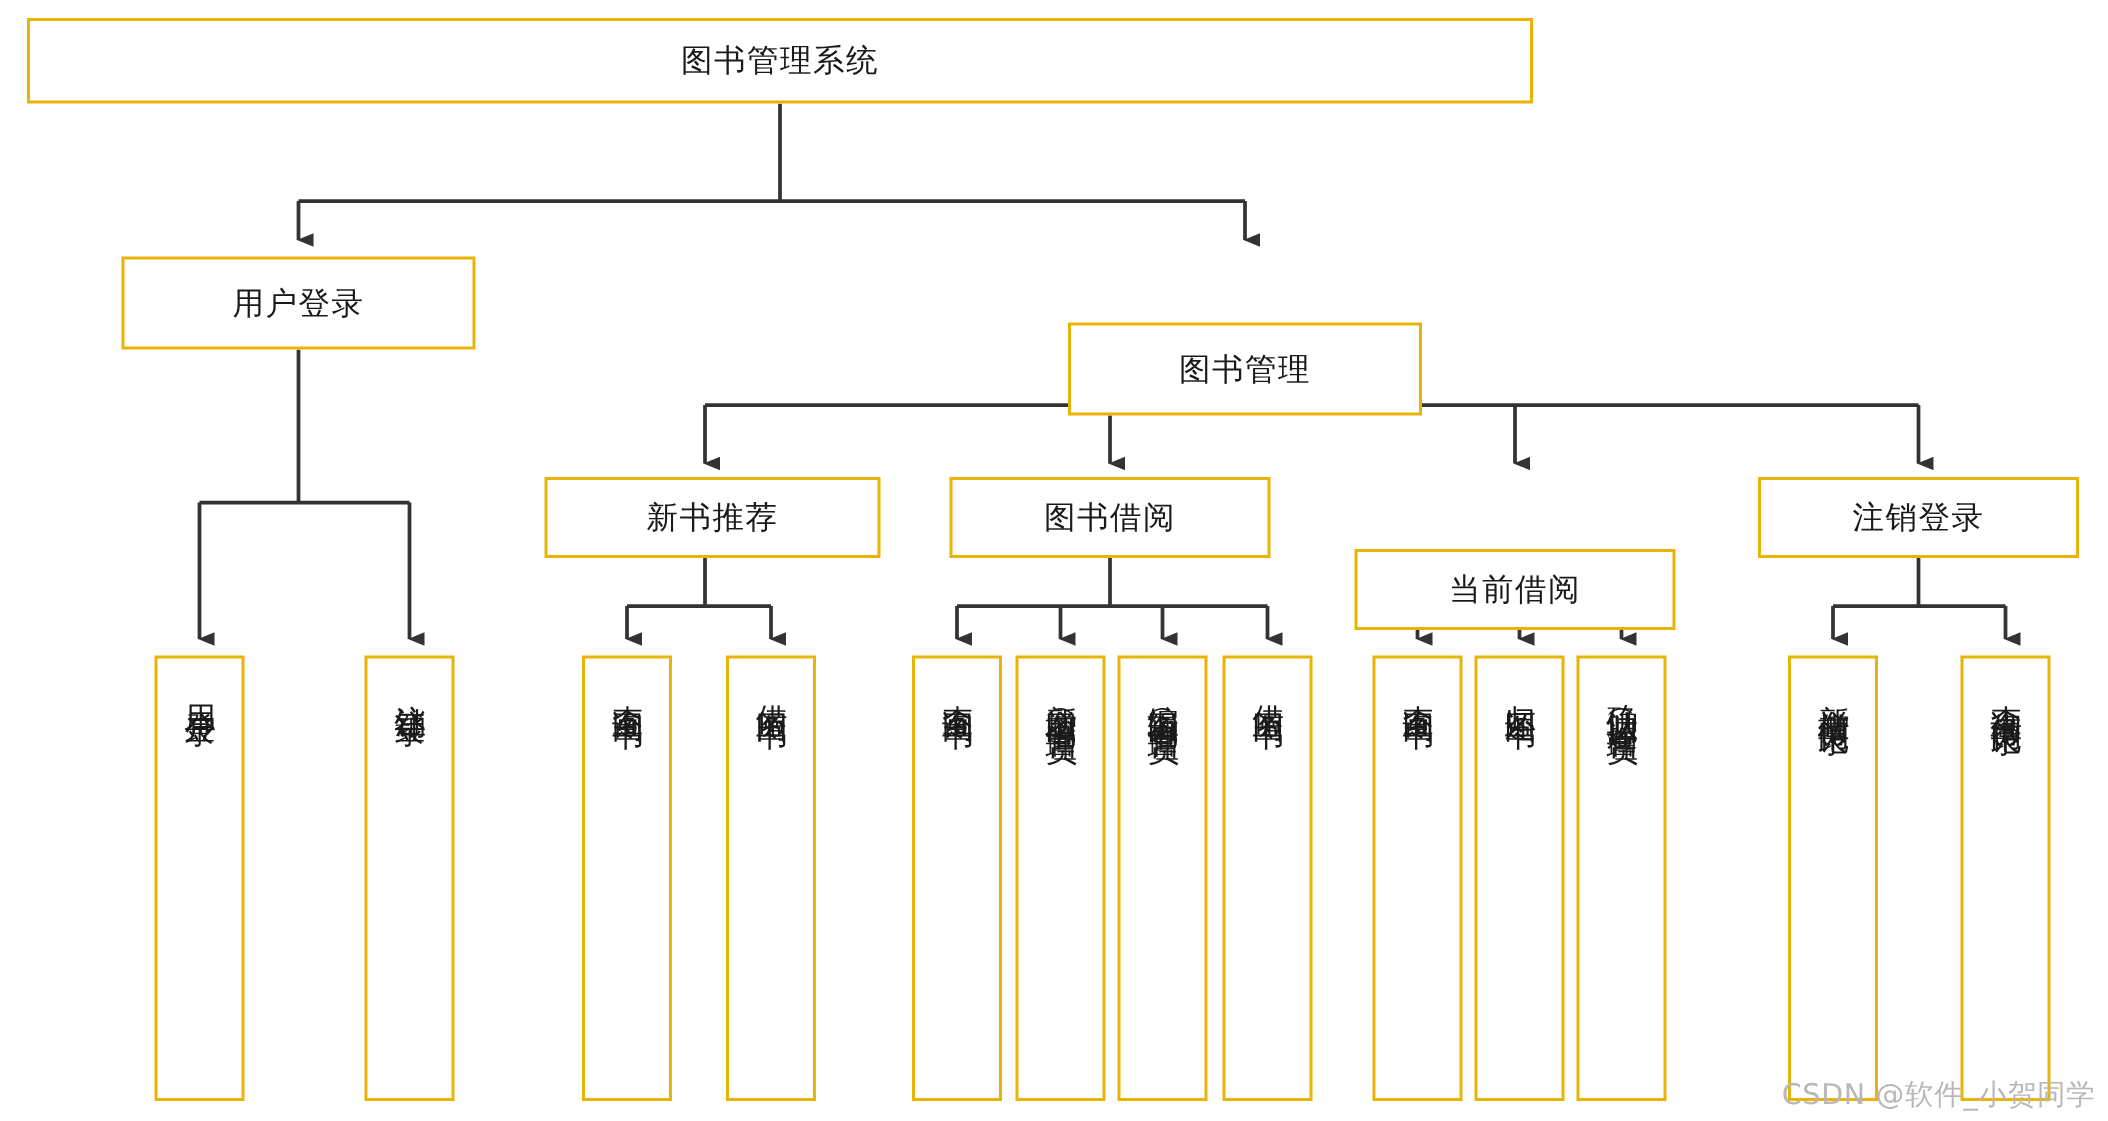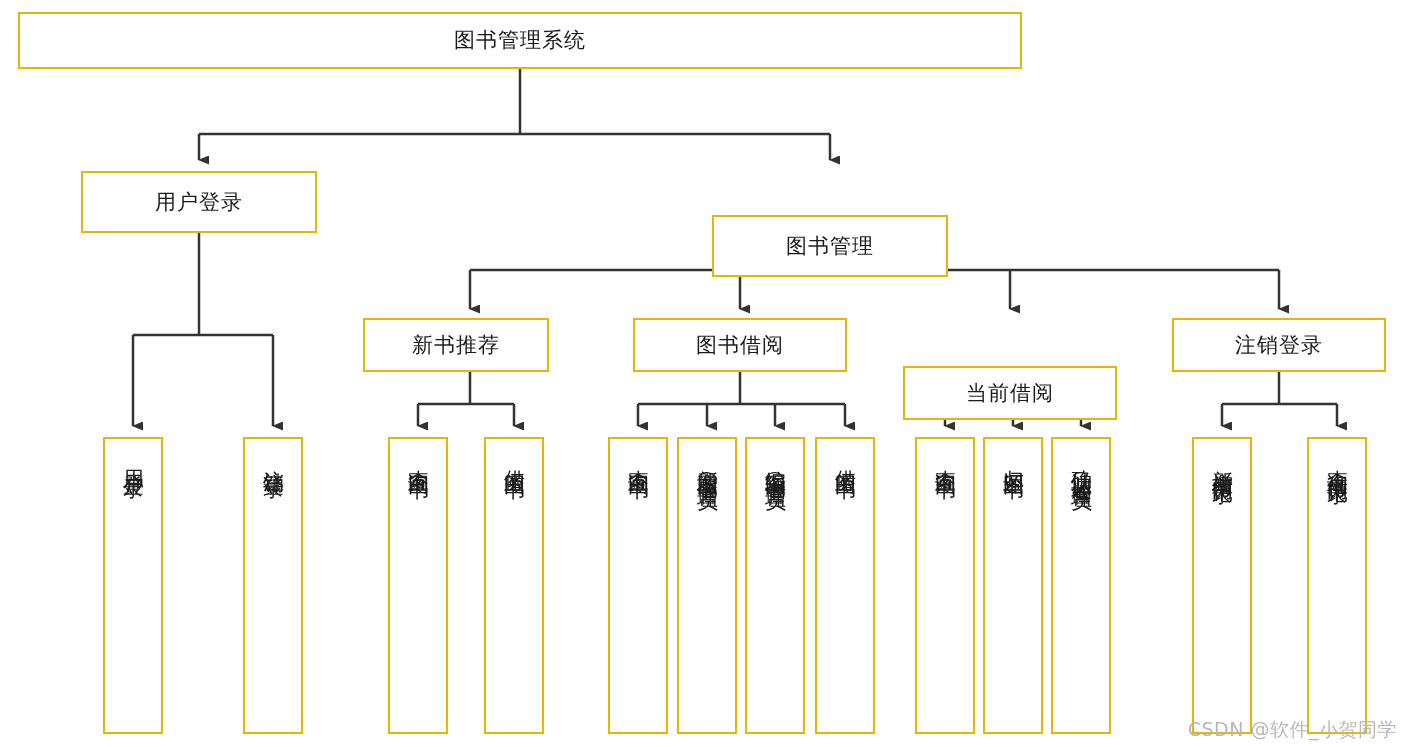--- a/index.html
+++ b/index.html
@@ -132,21 +132,21 @@
     <span class="node-label">图书管理系统</span>
   </div>
 
   <div class="node horizontal" style="left:81px; top:171px; width:236px; height:62px;">
     <span class="node-label">用户登录</span>
   </div>
   <div class="node horizontal" style="left:712px; top:171px; width:236px; height:62px;margin-top:44px;">
     <span class="node-label">图书管理</span>
   </div>
 
-  <div class="node horizontal" style="left:363px; top:318px; width:186px; height:54px;">
+  <div class="node horizontal" style="left:363px; top:318px; width:224px; height:54px;">
     <span class="node-label">新书推荐</span>
   </div>
   <div class="node horizontal" style="left:633px; top:318px; width:214px; height:54px;">
     <span class="node-label">图书借阅</span>
   </div>
   <div class="node horizontal" style="left:903px; top:318px; width:214px; height:54px;margin-top:48px;">
     <span class="node-label">当前借阅</span>
   </div>
   <div class="node horizontal" style="left:1172px; top:318px; width:214px; height:54px;">
     <span class="node-label">注销登录</span>

